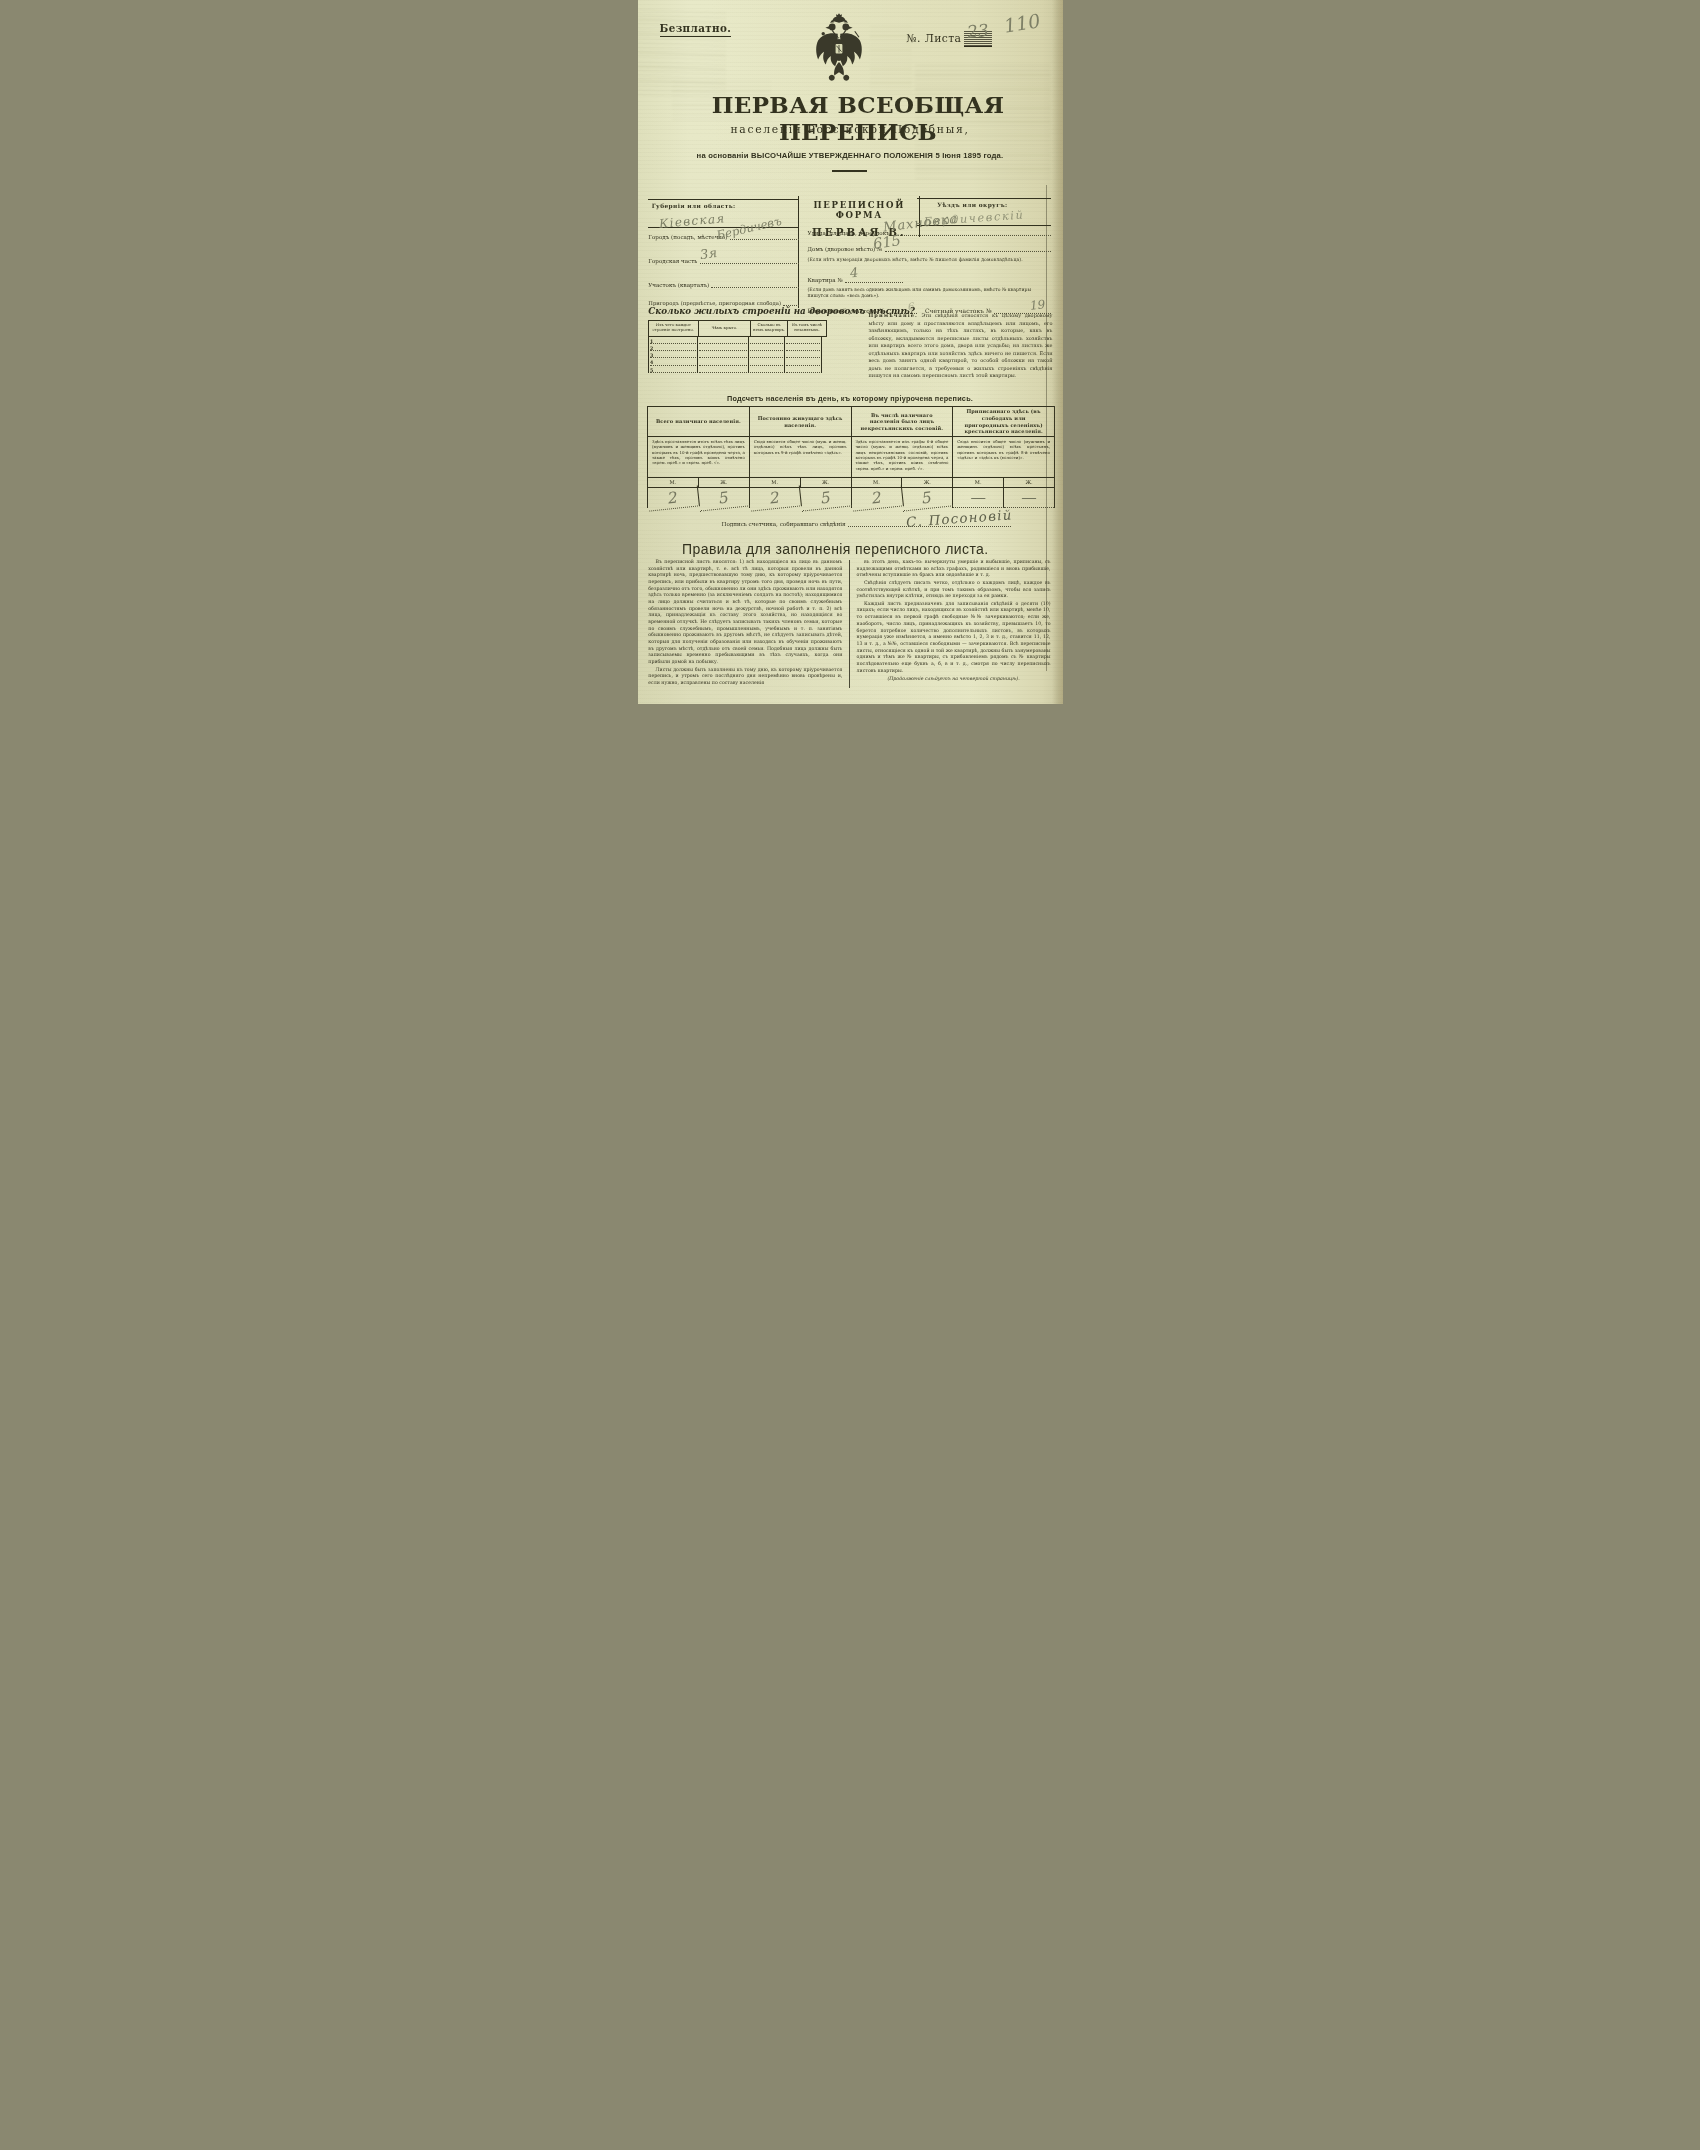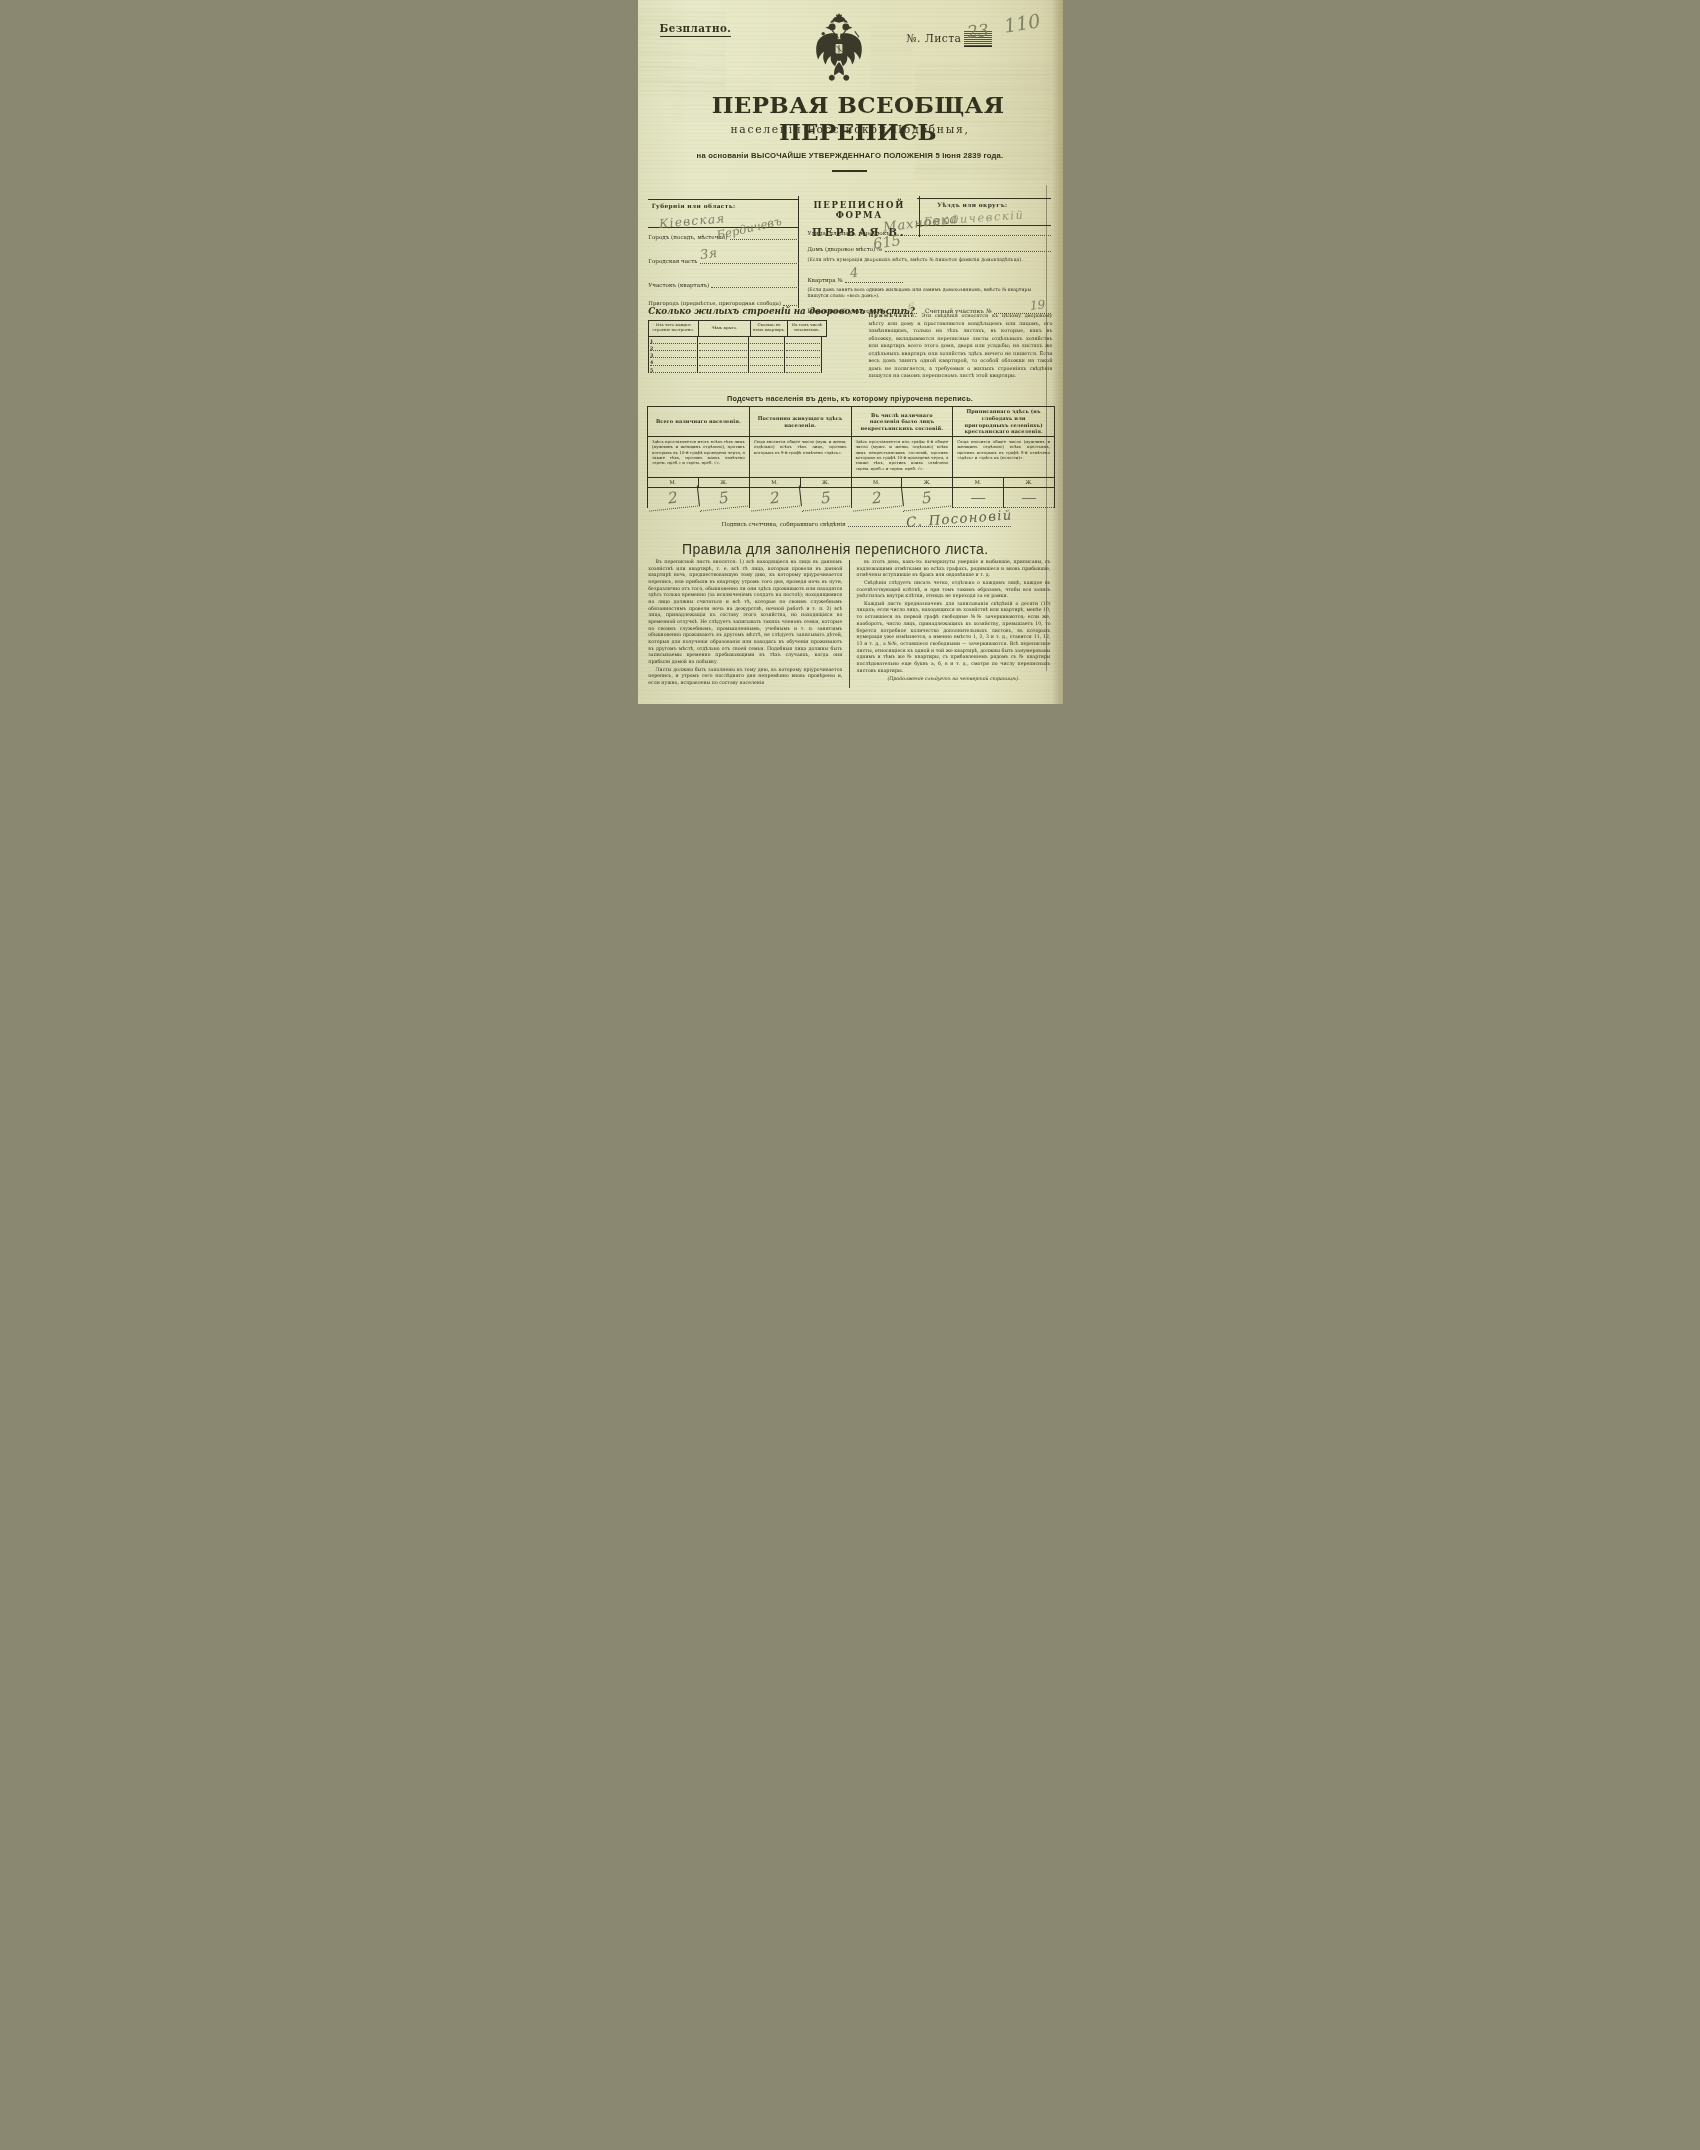--- a/index.html
+++ b/index.html
@@ -225,21 +225,21 @@
   <div class="abs" data-name="sheet-number-block">
     <span data-name="sheet-number-label">№. Листа</span>
     <span data-name="sheet-number-box">
       <span class="hw" data-name="sheet-number-value">23</span>
     </span>
   </div>
   <div class="abs hw" data-name="archive-number">110</div>
 
   <div class="abs center" data-name="main-title">ПЕРВАЯ ВСЕОБЩАЯ ПЕРЕПИСЬ</div>
   <div class="abs center" data-name="subtitle">населенія Россійской Подобныя,</div>
-  <div class="abs center sans" data-name="basis-line">на основаніи ВЫСОЧАЙШЕ УТВЕРЖДЕННАГО ПОЛОЖЕНІЯ 5 Іюня 2839 года.</div>
+  <div class="abs center sans" data-name="basis-line">на основаніи ВЫСОЧАЙШЕ УТВЕРЖДЕННАГО ПОЛОЖЕНІЯ 5 Іюня 1895 года.</div>
   <div class="abs" data-name="title-rule"></div>
 
   <div class="abs" data-name="form-band">
     <div data-name="gubernia-box">
       <div data-name="gubernia-label">Губернія или область:</div>
       <div class="hw" data-name="gubernia-value">Кіевская</div>
     </div>
     <div data-name="form-title-box">
       <div data-name="form-title-line1">ПЕРЕПИСНОЙ ФОРМА</div>
       <div data-name="form-title-line2">ПЕРВАЯ В.</div>

